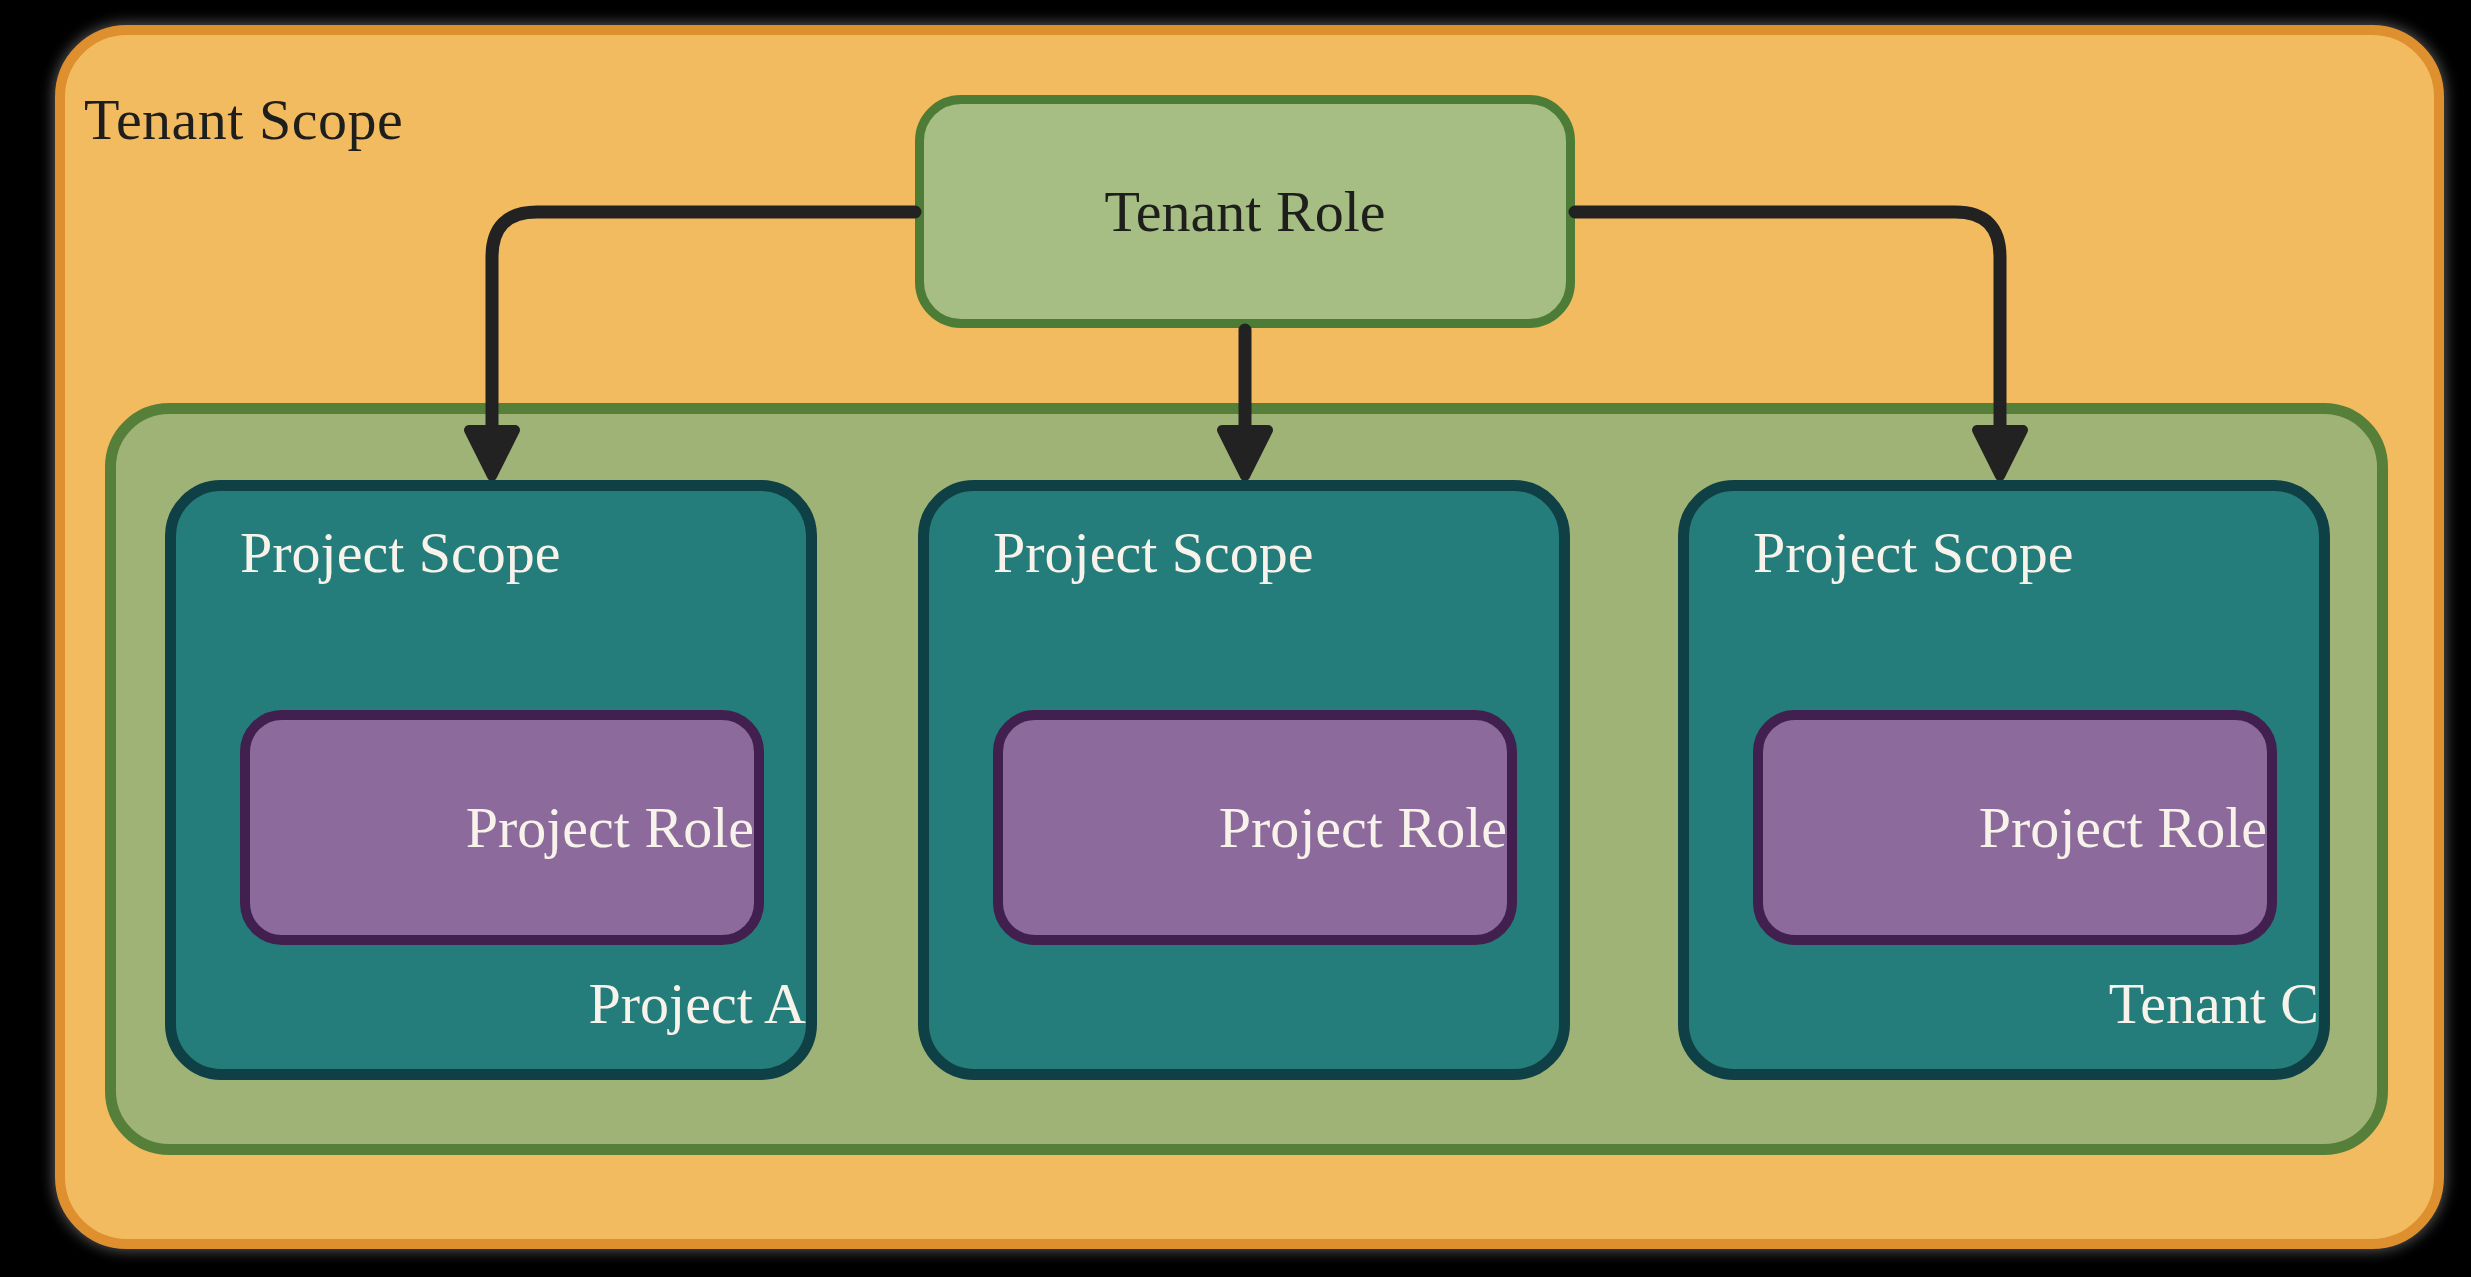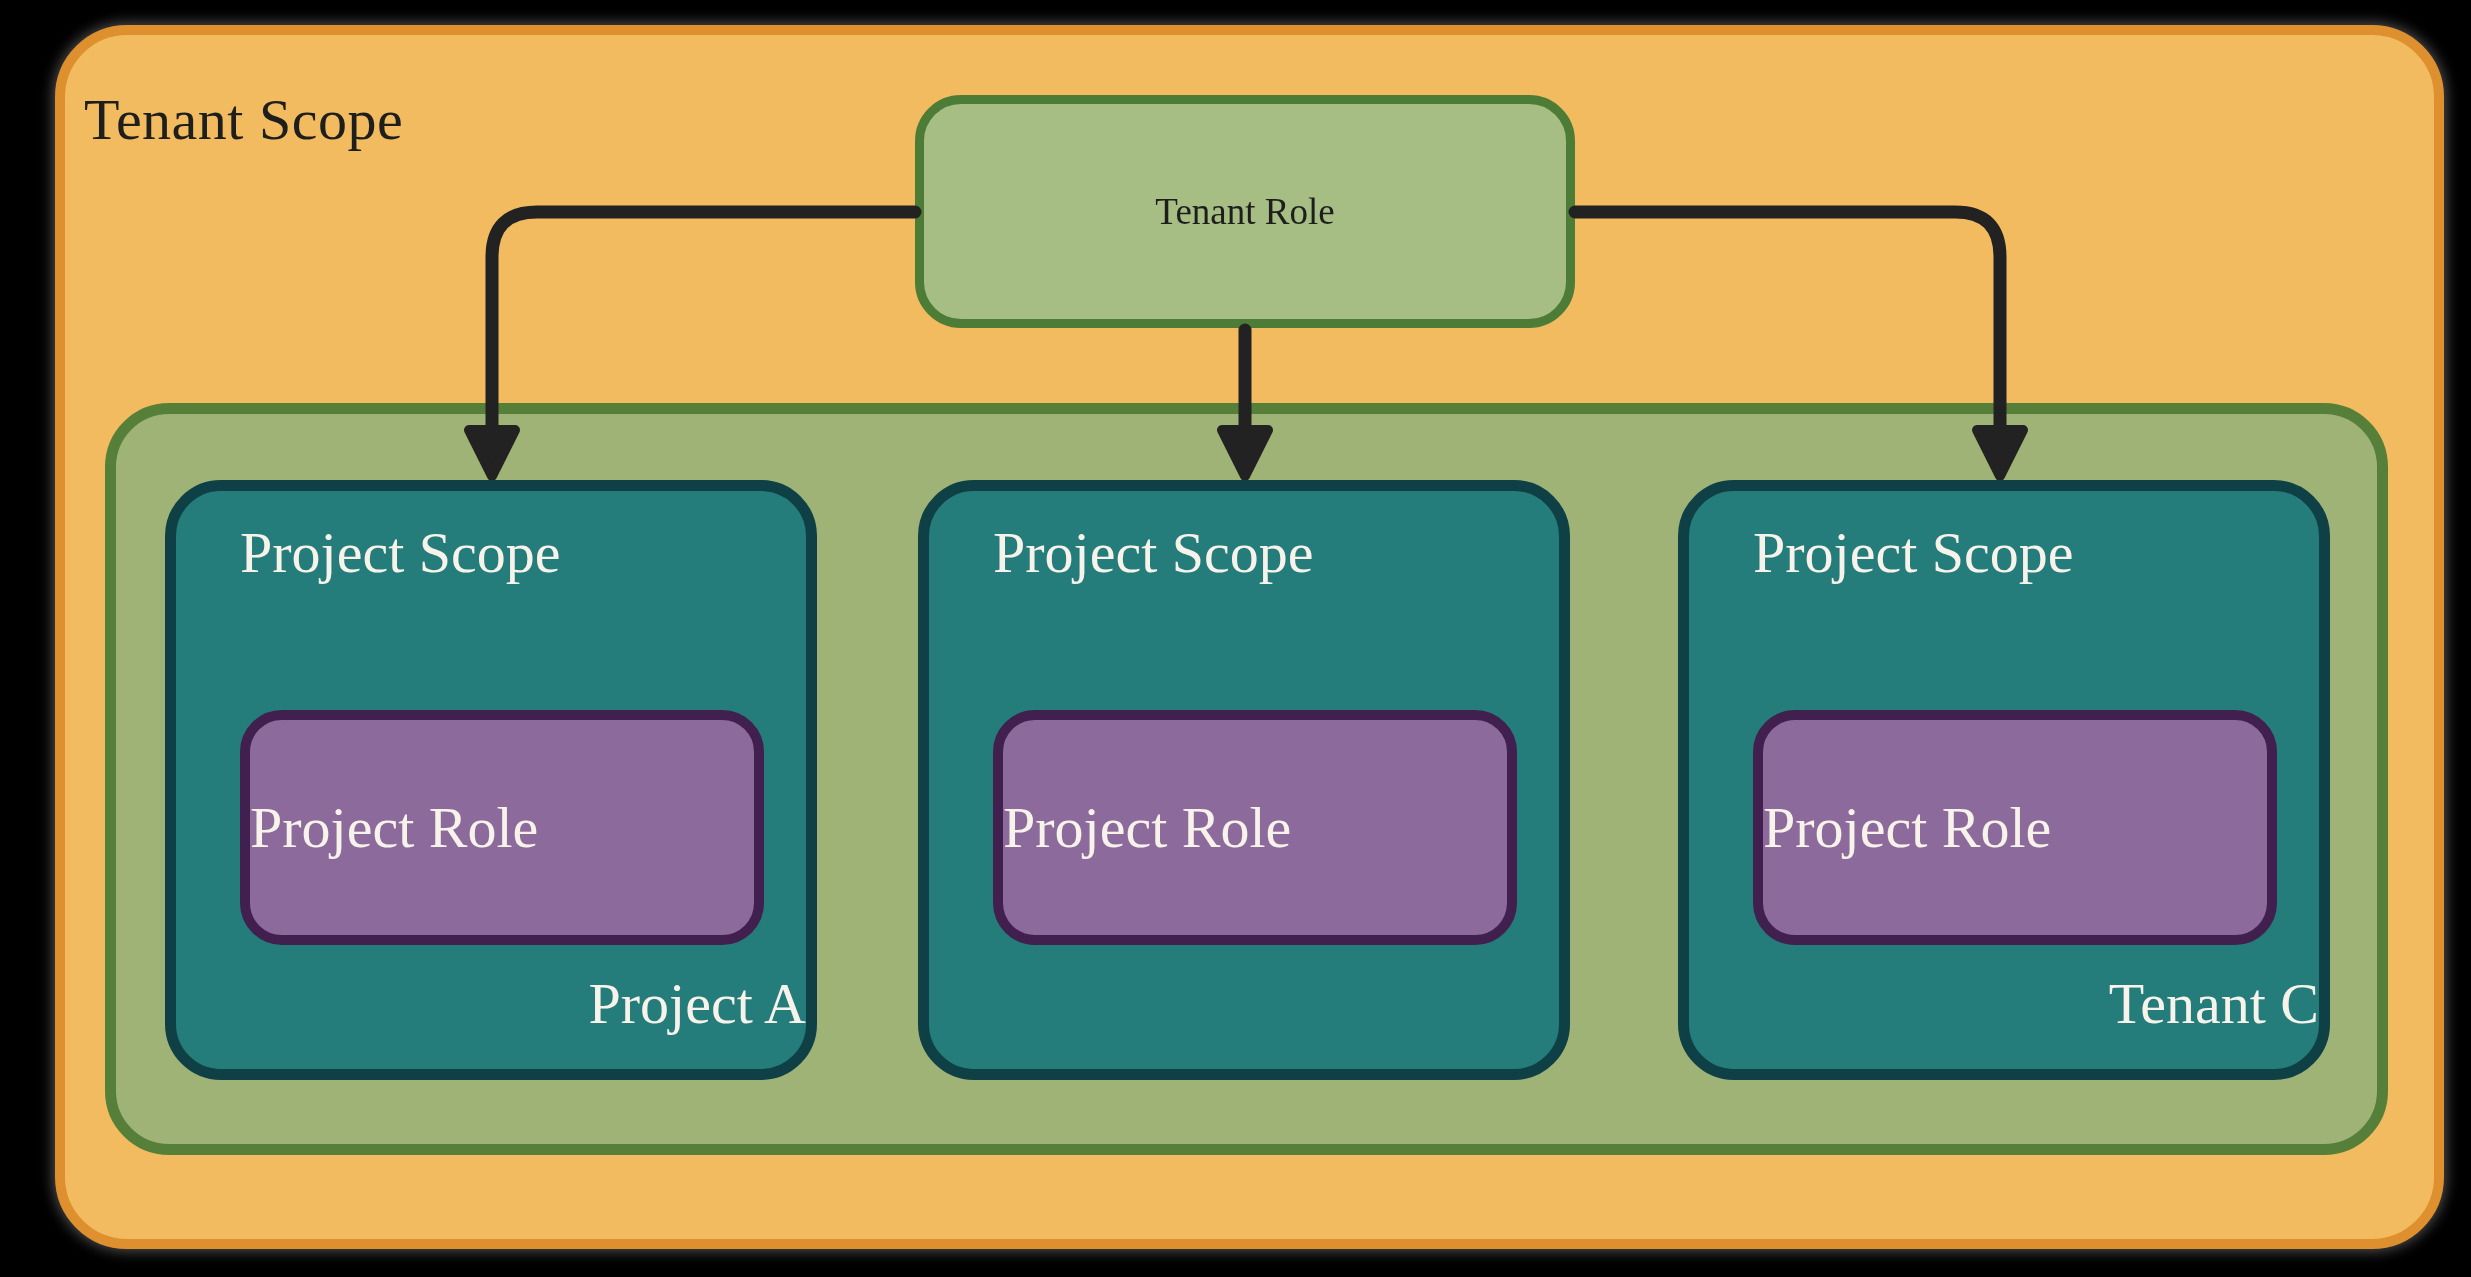--- a/index.html
+++ b/index.html
@@ -50,21 +50,21 @@
     height: 233px;
     background: var(--tenant-role-fill);
     border: 9px solid var(--tenant-role-border);
     border-radius: 46px;
     box-sizing: border-box;
     display: flex;
     align-items: center;
     justify-content: center;
   }
   .tenant-role-label {
-    font-size: 37px;
+    font-size: 58px;
     font-weight: 500;
     color: var(--text-dark);
     white-space: nowrap;
   }
 
   
   .project-container {
     position: absolute;
     left: 105px;
     top: 403px;
@@ -106,21 +106,21 @@
     left: 64px;
     top: 219px;
     width: 524px;
     height: 235px;
     background: var(--purple-fill);
     border: 10px solid var(--purple-border);
     border-radius: 42px;
     box-sizing: border-box;
     display: flex;
     align-items: center;
-    justify-content: flex-start;
+    justify-content: flex-end;
   }
   .project-role-label {
     font-size: 58px;
     font-weight: 500;
     color: var(--text-light);
     white-space: nowrap;
   }
 
   .project-name-label {
     position: absolute;

